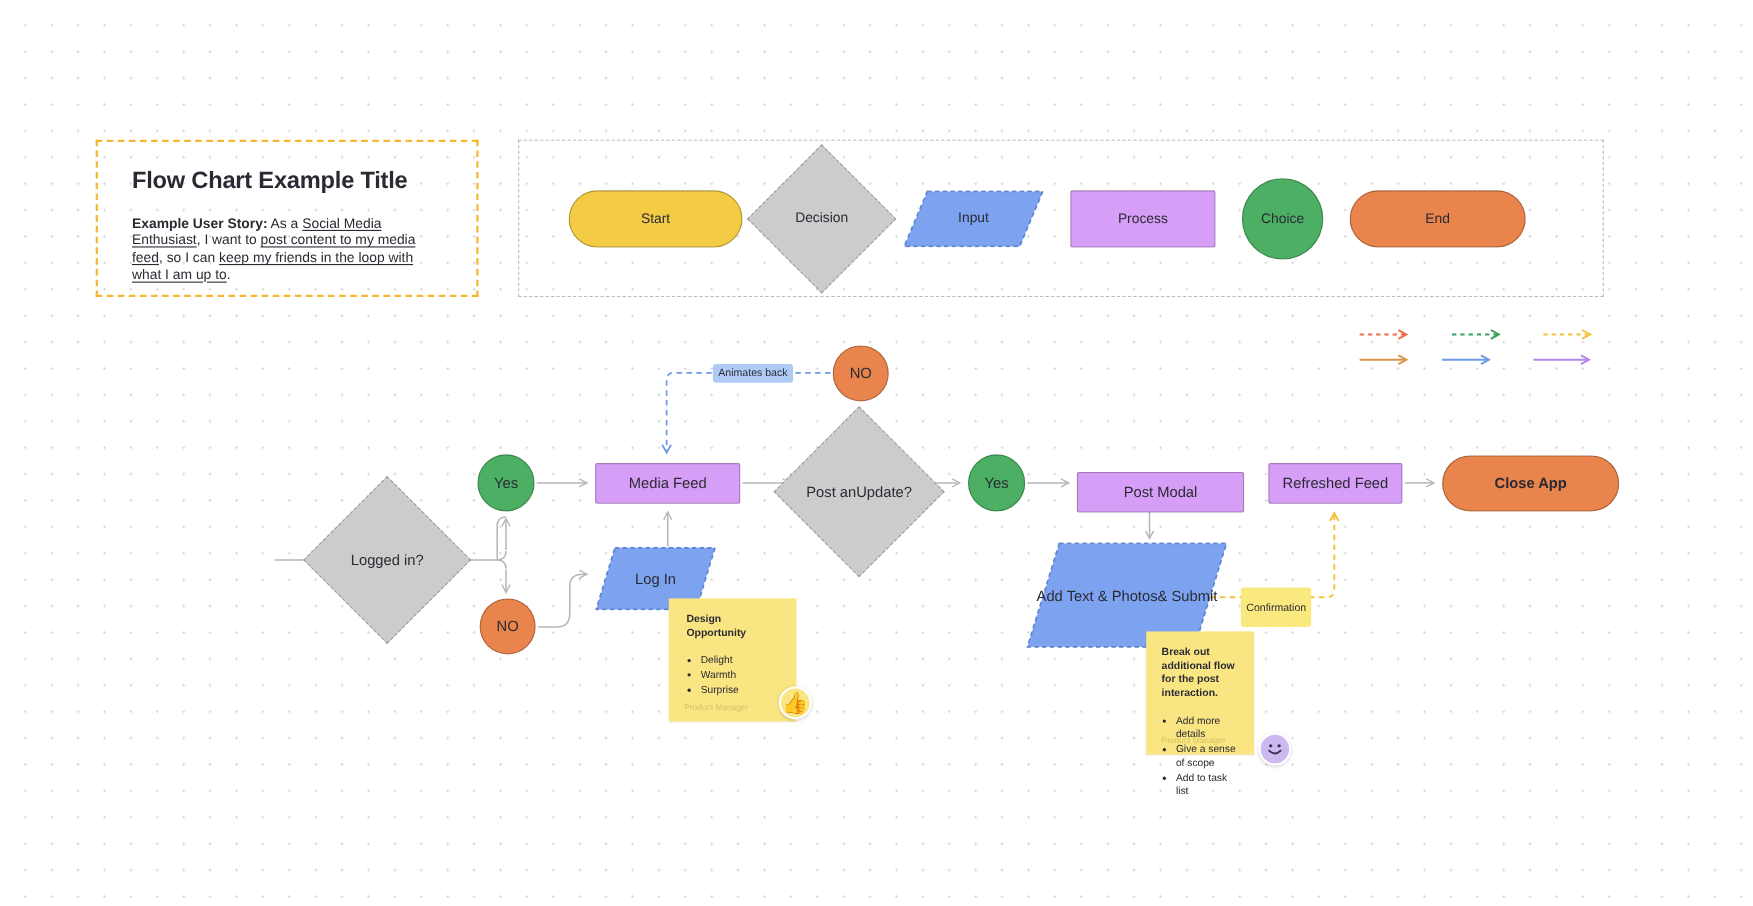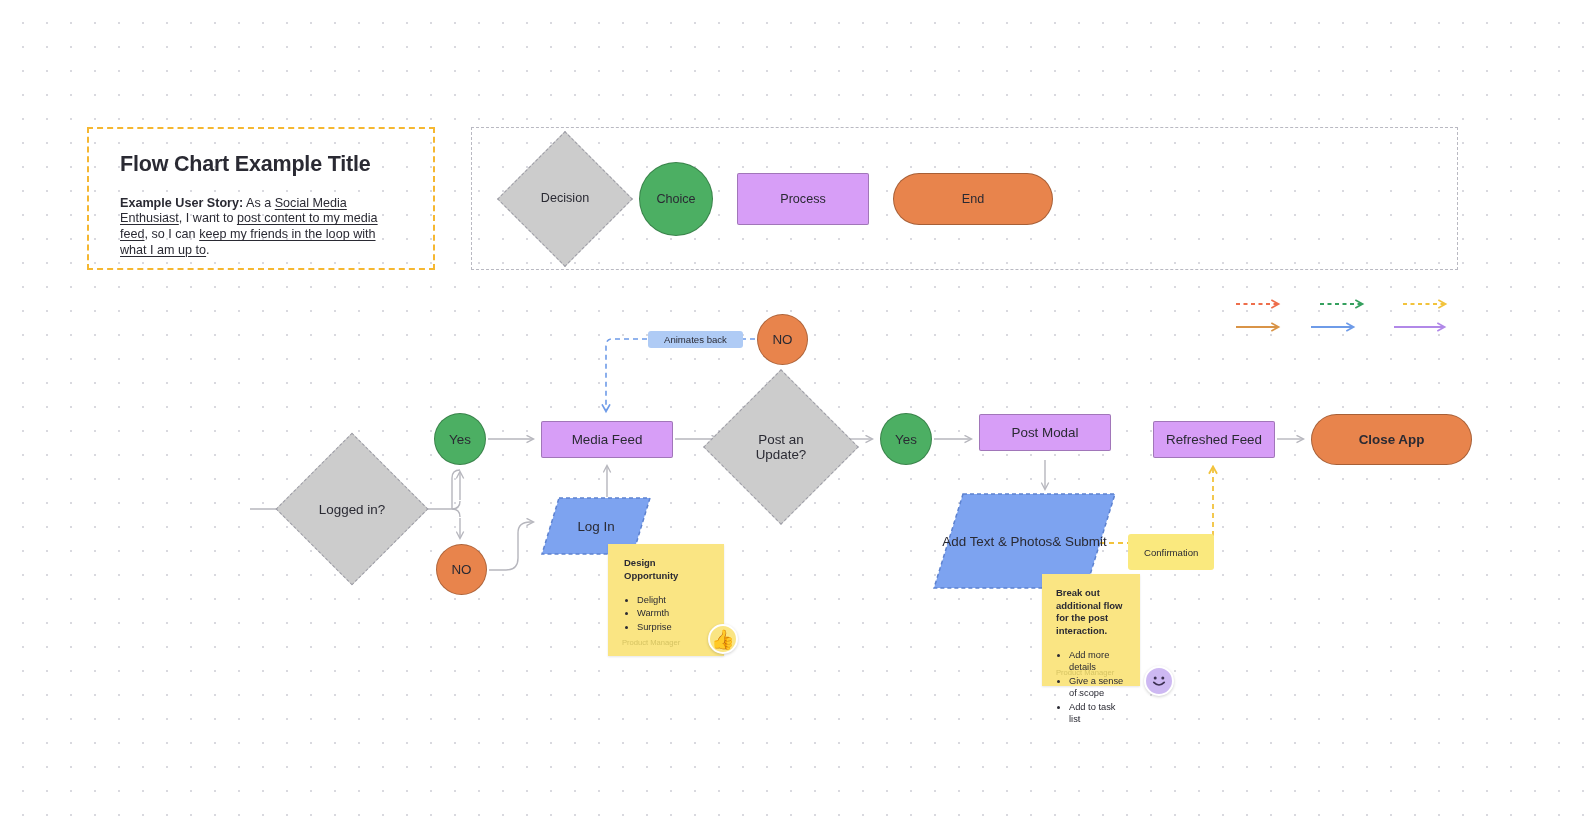--- a/index.html
+++ b/index.html
@@ -151,21 +151,21 @@
     border: 1.5px solid rgba(0,0,0,0.25);
     font-size: 13.4px;
   }
   #n-yes-2 {
     left: 880px; top: 413px; width: 52px; height: 52px;
     background: #4CAF63; border-radius: 50%;
     border: 1.5px solid rgba(0,0,0,0.25);
     font-size: 13.4px;
   }
   #n-post-modal {
-    left: 979px; top: 414px; width: 132px; height: 37px;
+    left: 979px; top: 429px; width: 152px; height: 37px;
     background: #D79EF7; border: 1.5px solid rgba(0,0,0,0.25);
     border-radius: 2px; font-size: 13.4px;
   }
   #n-add-text {
     left: 933px; top: 493px; width: 183px; height: 96px;
     font-size: 13.4px;
   }
   #n-refreshed {
     left: 1153px; top: 421px; width: 122px; height: 37px;
     background: #D79EF7; border: 1.5px solid rgba(0,0,0,0.25);
@@ -176,21 +176,21 @@
     background: #E8844C; border-radius: 999px;
     border: 1.5px solid rgba(0,0,0,0.28);
     font-size: 13.4px; font-weight: bold;
   }
 
   
   .edge-label {
     position: absolute; z-index: 4;
     display: flex; align-items: center; justify-content: center;
     font-size: 9.6px; color: #2a2a33; border-radius: 3px;
-    padding: 0 16px; white-space: nowrap;
+    padding: 0 5px; white-space: nowrap;
   }
   #lbl-animates {
     left: 648px; top: 331px; height: 17px;
     background: #AFCBF5;
   }
   #lbl-confirmation {
     left: 1128px; top: 534px; height: 36px;
     background: #FAE97E;
   }
 
@@ -318,33 +318,42 @@
   <div id="title-card">
     <h1>Flow Chart Example Title</h1>
     <div class="story">
       <b>Example User Story:</b><span> As a </span><u>Social Media Enthusiast</u><span>, I want to </span><u>post content to my media feed</u><span>, so I can </span><u>keep my friends in the loop with what I am up to</u><span>.</span>
     </div>
   </div>
 
   <div id="legend-panel">
     <div id="legend-row">
 
+      <div id="k-start" class="key-shape sh-terminator">
+        <span>Start</span>
+      </div>
 
       <div id="k-dec" class="key-shape sh-diamond-wrap">
         <div class="sh-diamond"></div>
         <div class="dlabel">Decision</div>
       </div>
 
+      <div id="k-input" class="key-shape sh-parallelogram-wrap">
+        <svg width="128" height="52" viewBox="0 0 128 52" style="position:absolute;left:0;top:0;">
+          <polygon points="22,1 127,1 106,51 1,51" fill="#7DA3F0" stroke="#5d82d0" stroke-width="1.5" stroke-dasharray="4,3"></polygon>
+        </svg>
+        <div class="plabel">Input</div>
+      </div>
+
+      <div id="k-proc" class="key-shape sh-process">
+        <span>Process</span>
+      </div>
 
       <div id="k-choice" class="key-shape sh-circle">
         <span>Choice</span>
-      </div>
-
-      <div id="k-proc" class="key-shape sh-process">
-        <span>Process</span>
       </div>
 
       <div id="k-end" class="key-shape sh-terminator">
         <span>End</span>
       </div>
 
     </div>
   </div>
 
 
@@ -367,21 +376,21 @@
 
   <div id="n-login" class="node sh-parallelogram-wrap">
     <svg width="110" height="58" viewBox="0 0 110 58" style="position:absolute;left:0;top:0;">
       <polygon points="18,1 109,1 92,57 1,57" fill="#7DA3F0" stroke="#5d82d0" stroke-width="1.5" stroke-dasharray="4,3"></polygon>
     </svg>
     <div class="plabel">Log In</div>
   </div>
 
   <div id="n-post-update" class="node sh-diamond-wrap">
     <div class="sh-diamond"></div>
-    <div class="dlabel" style="flex-direction:column;">
+    <div class="dlabel" style="flex-direction:row;">
       <span>Post an</span>
       <span>Update?</span>
     </div>
   </div>
 
   <div id="n-no-2" class="node">
     <span class="ntext">NO</span>
   </div>
 
   <div id="n-yes-2" class="node">

